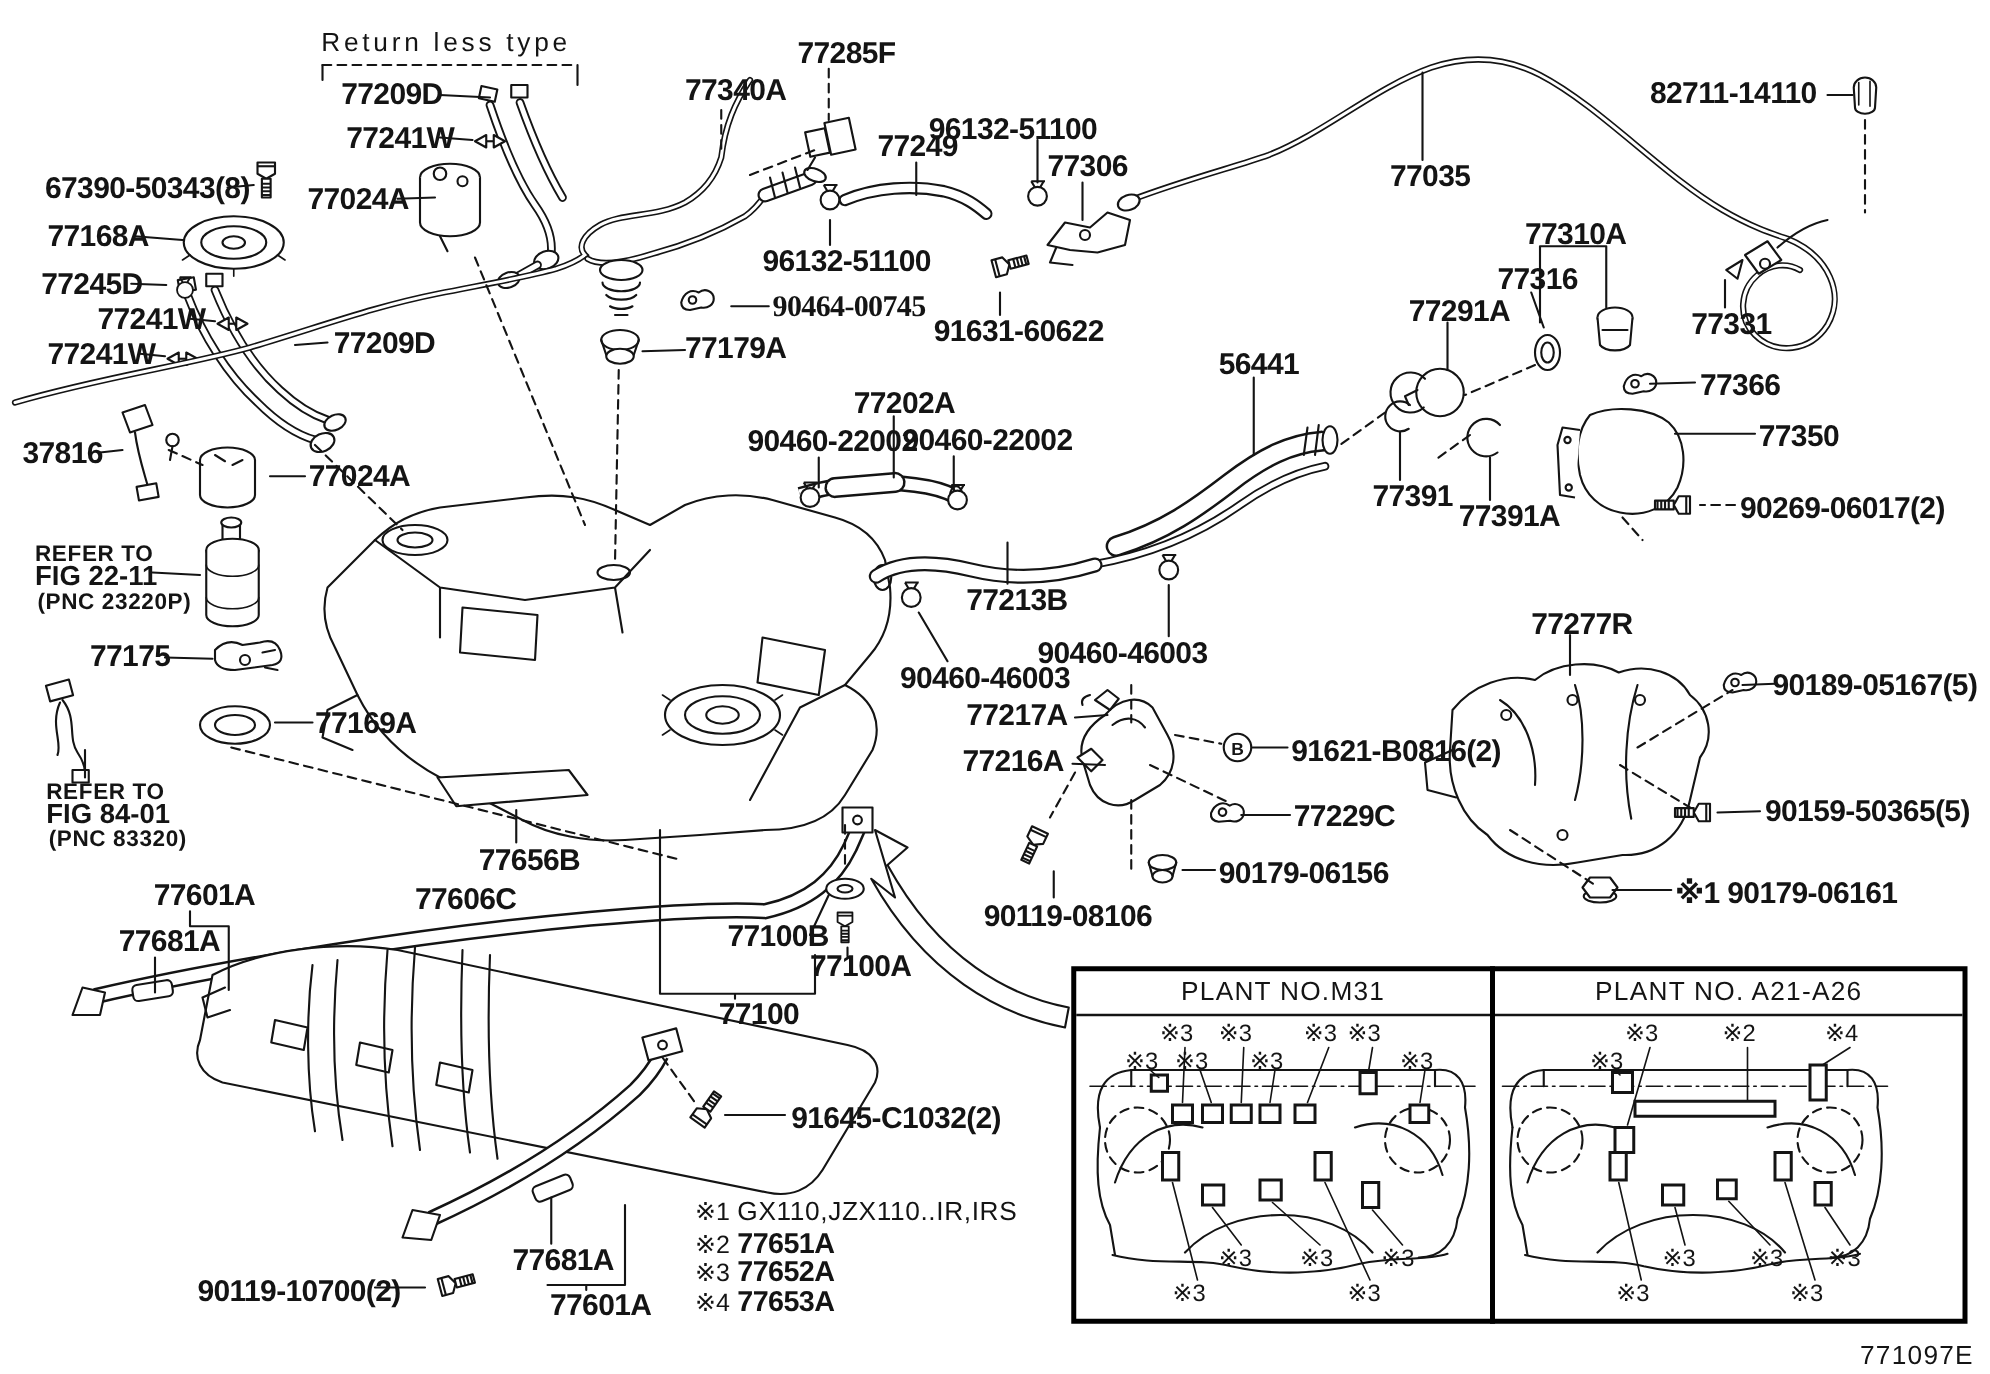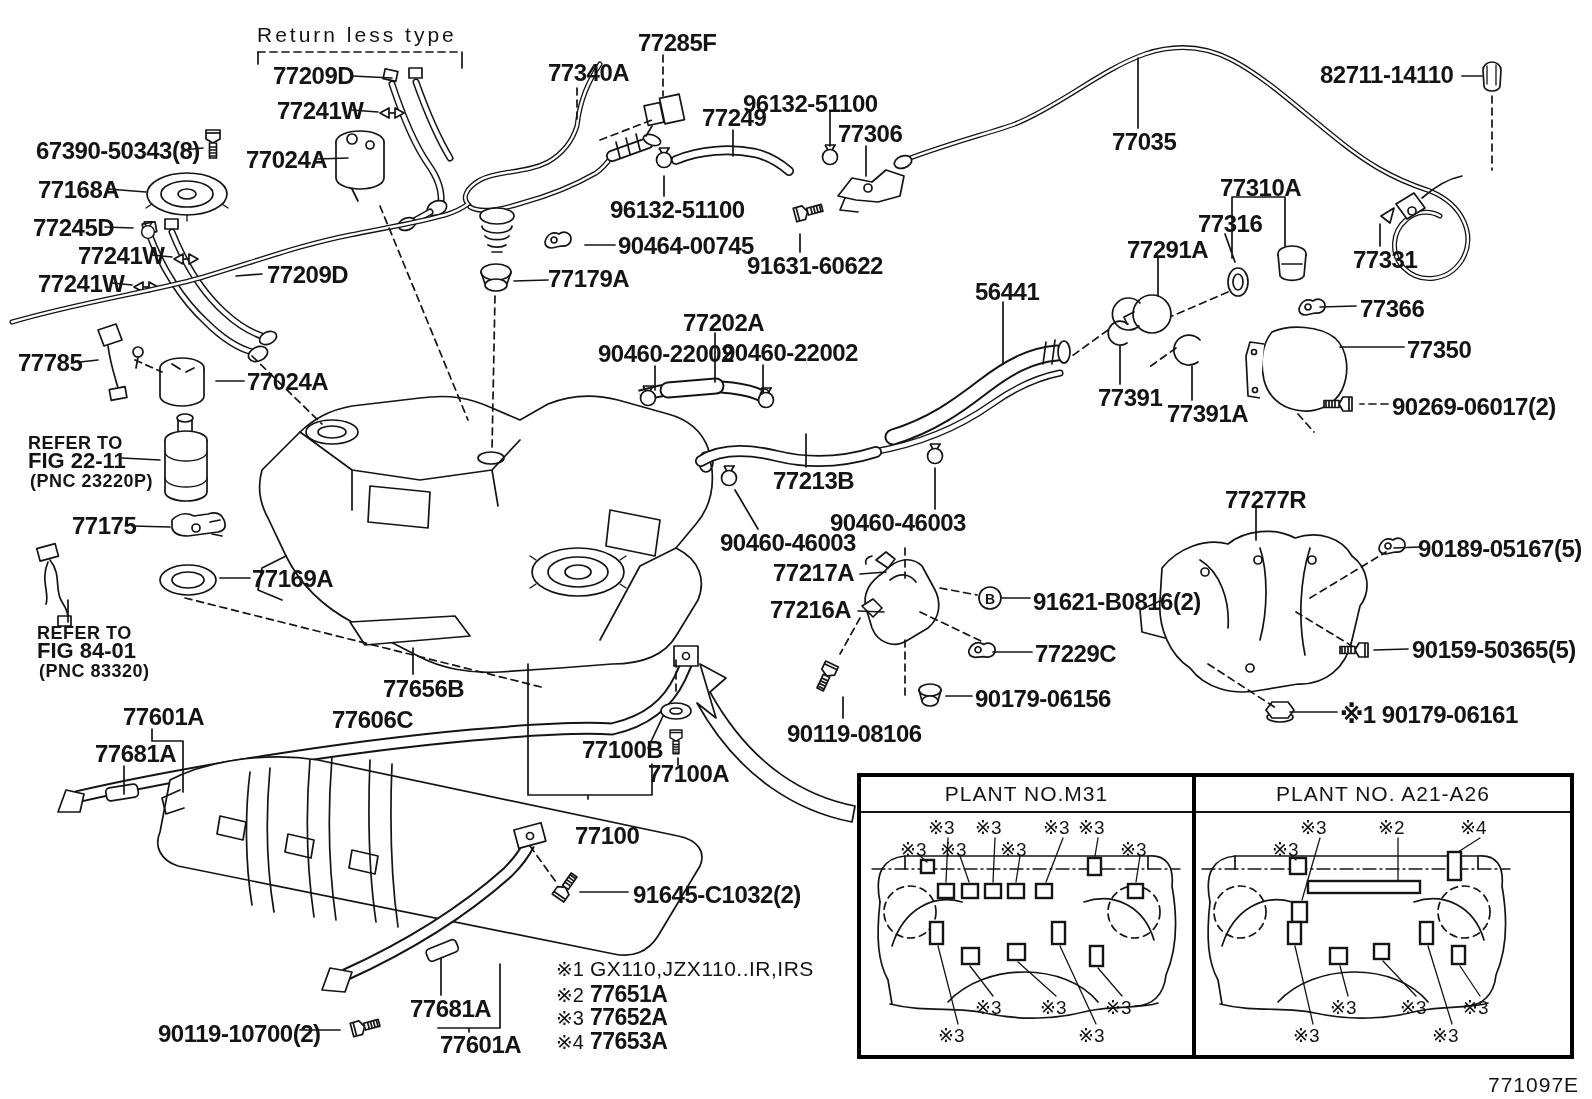--- a/index.html
+++ b/index.html
@@ -371,37 +371,37 @@
       <div class="pl lt" style="left: 257px; top: 24px;">Return less type</div>
       <div class="pl" style="left: 273px; top: 64px;">77209D</div>
       <div class="pl" style="left: 277px; top: 99px;">77241W</div>
       <div class="pl" style="left: 36px; top: 139px;">67390-50343(8)</div>
       <div class="pl" style="left: 38px; top: 178px;">77168A</div>
       <div class="pl" style="left: 246px; top: 148px;">77024A</div>
       <div class="pl" style="left: 33px; top: 216px;">77245D</div>
       <div class="pl" style="left: 78px; top: 244px;">77241W</div>
       <div class="pl" style="left: 38px; top: 272px;">77241W</div>
       <div class="pl" style="left: 267px; top: 263px;">77209D</div>
-      <div class="pl" style="left: 18px; top: 351px;">77785</div>
+      <div class="pl" style="left: 18px; top: 351px;">37816</div>
       <div class="pl" style="left: 247px; top: 370px;">77024A</div>
       <div class="pl sm" style="left: 28px; top: 434px;">REFER TO</div>
       <div class="pl md" style="left: 28px; top: 450px;">FIG 22-11</div>
       <div class="pl sm" style="left: 30px; top: 472px;">(PNC 23220P)</div>
       <div class="pl" style="left: 72px; top: 514px;">77175</div>
       <div class="pl" style="left: 252px; top: 567px;">77169A</div>
       <div class="pl sm" style="left: 37px; top: 624px;">REFER TO</div>
       <div class="pl md" style="left: 37px; top: 640px;">FIG 84-01</div>
       <div class="pl sm" style="left: 39px; top: 662px;">(PNC 83320)</div>
       <div class="pl" style="left: 548px; top: 61px;">77340A</div>
       <div class="pl" style="left: 638px; top: 31px;">77285F</div>
       <div class="pl" style="left: 743px; top: 92px;">96132-51100</div>
       <div class="pl" style="left: 702px; top: 106px;">77249</div>
       <div class="pl" style="left: 838px; top: 122px;">77306</div>
       <div class="pl" style="left: 610px; top: 198px;">96132-51100</div>
-      <div class="pl" style="left: 618px; top: 234px;">90464-00745</div>
+      <div class="pl" style="left: 618px; top: 234px; font-family: Liberation Serif, serif;">90464-00745</div>
       <div class="pl" style="left: 548px; top: 267px;">77179A</div>
       <div class="pl" style="left: 747px; top: 254px;">91631-60622</div>
       <div class="pl" style="left: 1320px; top: 63px;">82711-14110</div>
       <div class="pl" style="left: 1112px; top: 130px;">77035</div>
       <div class="pl" style="left: 1220px; top: 176px;">77310A</div>
       <div class="pl" style="left: 1198px; top: 212px;">77316</div>
       <div class="pl" style="left: 1127px; top: 238px;">77291A</div>
       <div class="pl" style="left: 1353px; top: 248px; text-align: center;">77331</div>
       <div class="pl" style="left: 1360px; top: 297px;">77366</div>
       <div class="pl" style="left: 1407px; top: 338px;">77350</div>
@@ -428,21 +428,21 @@
       <div class="pl" style="left: 383px; top: 677px;">77656B</div>
       <div class="pl" style="left: 123px; top: 705px;">77601A</div>
       <div class="pl" style="left: 95px; top: 742px;">77681A</div>
       <div class="pl" style="left: 332px; top: 708px;">77606C</div>
       <div class="pl" style="left: 158px; top: 1022px;">90119-10700(2)</div>
       <div class="pl" style="left: 410px; top: 997px;">77681A</div>
       <div class="pl" style="left: 440px; top: 1033px;">77601A</div>
       <div class="pl" style="left: 633px; top: 883px;">91645-C1032(2)</div>
       <div class="pl" style="left: 582px; top: 738px;">77100B</div>
       <div class="pl" style="left: 648px; top: 762px;">77100A</div>
-      <div class="pl" style="left: 575px; top: 800px; margin-top: 24px;">77100</div>
+      <div class="pl" style="left: 575px; top: 800px;">77100</div>
       <div class="pl doc" style="left: 1488px; top: 1074px;">771097E</div>
     </div>
 <div id="mark-layer">
       <div class="mark" style="left: 928px; top: 818px;">※3</div>
       <div class="mark" style="left: 975px; top: 818px;">※3</div>
       <div class="mark" style="left: 1043px; top: 818px;">※3</div>
       <div class="mark" style="left: 1078px; top: 818px;">※3</div>
       <div class="mark" style="left: 900px; top: 840px;">※3</div>
       <div class="mark" style="left: 940px; top: 840px;">※3</div>
       <div class="mark" style="left: 1000px; top: 840px;">※3</div>

